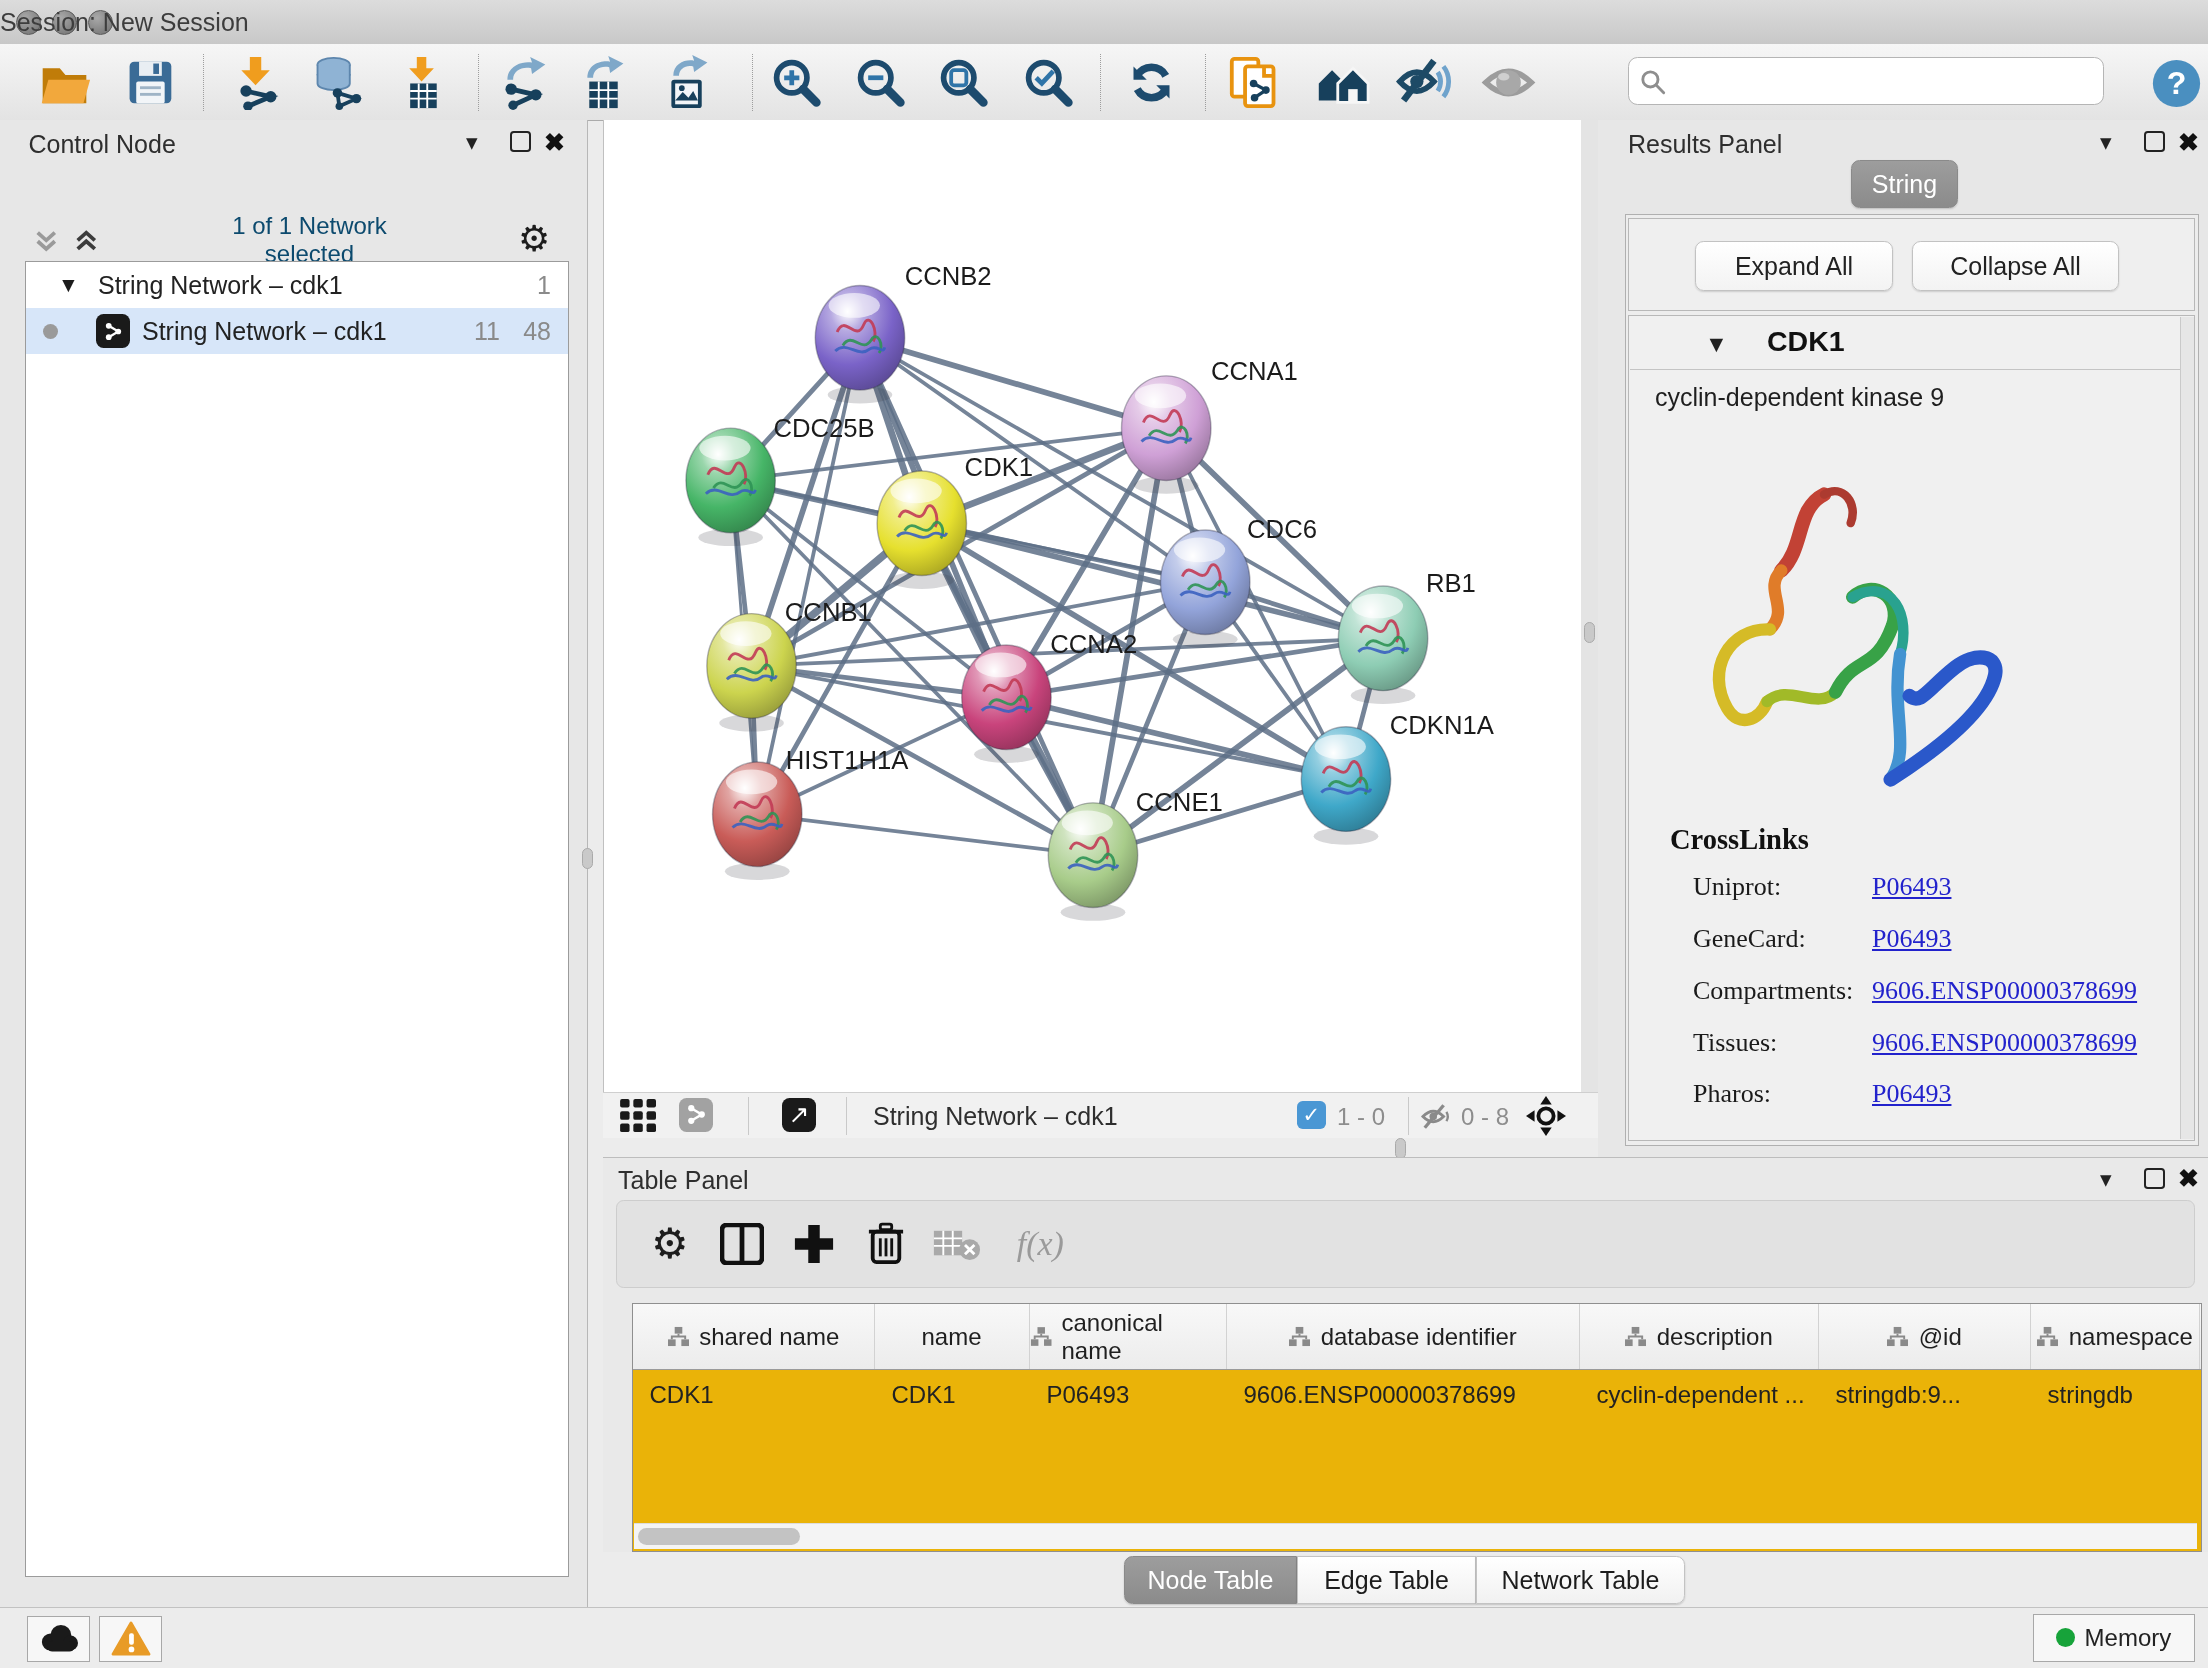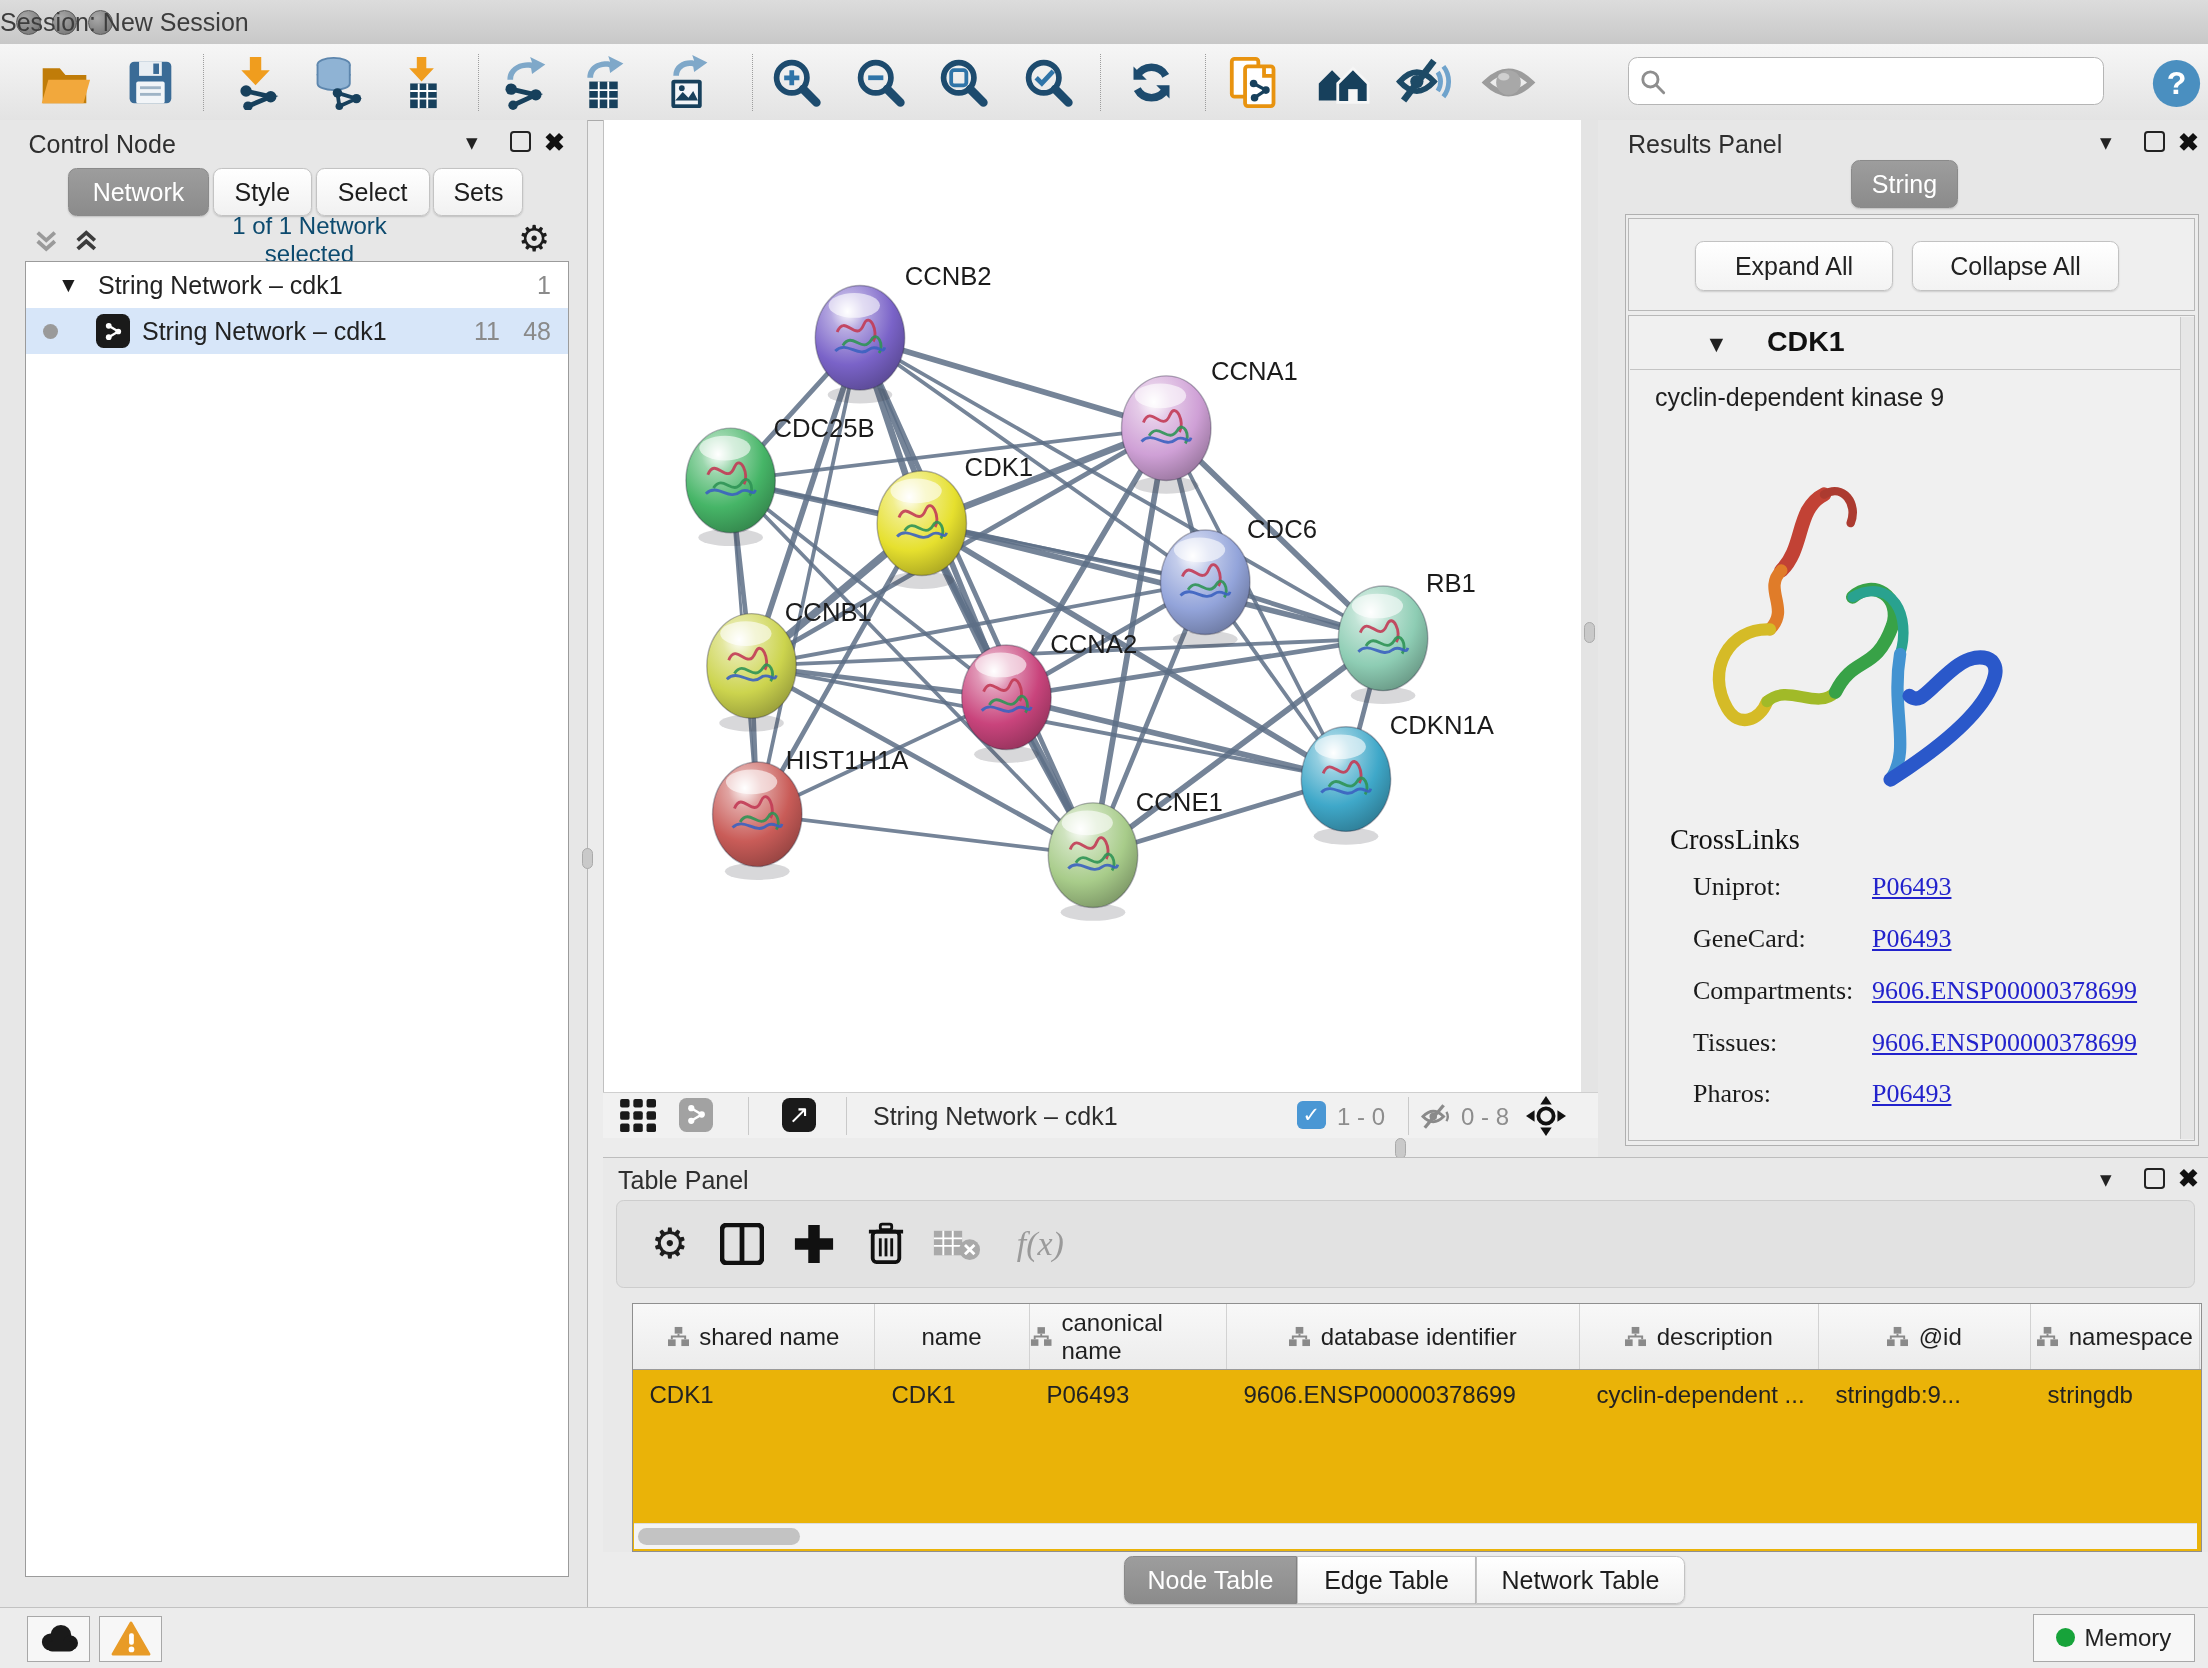--- a/index.html
+++ b/index.html
@@ -66,21 +66,21 @@
     border:1.9px solid #b8b8b8;box-sizing:border-box;}
   .rp-secbox{position:absolute;left:30px;top:195px;width:567px;height:826px;background:#f0f0f0;
     border:1.9px solid #b8b8b8;box-sizing:border-box;}
   .rbtn{position:absolute;height:48px;background:linear-gradient(#ffffff,#f3f3f3);border:1px solid #c2c2c2;
     border-radius:8.6px;font-size:25px;display:flex;align-items:center;justify-content:center;
     box-shadow:0 1px 1.9px rgba(0,0,0,.15);}
   .gene-hdr{position:absolute;left:107px;top:205px;font-size:28.5px;font-weight:bold;color:#111;}
   .gene-desc{position:absolute;left:57px;top:263px;font-size:25px;color:#1e1e1e;}
   .sec-divider{position:absolute;left:32px;top:249px;width:563px;border-top:1.9px solid #c4c4c4;}
   .xl-title{position:absolute;left:72px;top:704px;font-family:"Liberation Serif",serif;
-    font-weight:normal;font-size:28.5px;color:#111;}
+    font-weight:bold;font-size:28.5px;color:#111;}
   .xl-row{position:absolute;left:95px;width:476px;height:42px;font-family:"Liberation Serif",serif;
     font-size:26px;color:#1a1a1a;}
   .xl-row .val{position:absolute;left:179px;color:#2222cc;text-decoration:underline;}
   .rp-scroll{position:absolute;left:582px;top:197px;width:13.3px;height:822px;background:#e6e6e6;
     border-left:1px solid #c9c9c9;}
   
   .tp{left:603px;top:1157px;width:1605px;height:394px;background:#e9e9e9;border-top:1px solid #bdbdbd;}
   .tp-toolbar{position:absolute;left:13.3px;top:42px;width:1579px;height:88px;background:#e2e2e2;
     border:1px solid #cdcdcd;border-radius:7.6px;box-sizing:border-box;}
   .tp-tool{position:absolute;top:17px;width:51px;height:51px;display:flex;align-items:center;justify-content:center;}
@@ -291,26 +291,20 @@
       </svg>
   </div>
 </div>
 
 <div class="abs cp">
   <div class="abs panel-title" style="left:28.5px;top:9.5px">Control Node</div>
   <div class="abs hdr-tri" style="left:466px;top:11.4px">▾</div>
   <div class="abs hdr-box" style="left:510px;top:11.4px"></div>
   <div class="abs hdr-x" style="left:544px;top:9.5px">✖</div>
 
-  <div class="cp-tabs">
-    <div class="tabbtn sel" style="width:139px">Network</div>
-    <div class="tabbtn" style="width:97px">Style</div>
-    <div class="tabbtn" style="width:112px">Select</div>
-    <div class="tabbtn" style="width:88px">Sets</div>
-  </div>
 
   <div class="cp-status">
     <svg class="abs" style="left:32px;top:7.6px" width="28.5" height="28.5" viewBox="0 0 30 30">
         <g stroke="#9a9a9a" stroke-width="4" fill="none">
           <path d="M6 6 l9 8 9 -8"></path>
           <path d="M6 15 l9 8 9 -8"></path>
         </g>
       </svg>
     <svg class="abs" style="left:72px;top:7.6px" width="28.5" height="28.5" viewBox="0 0 30 30">
         <g stroke="#3c3c3c" stroke-width="4" fill="none">

